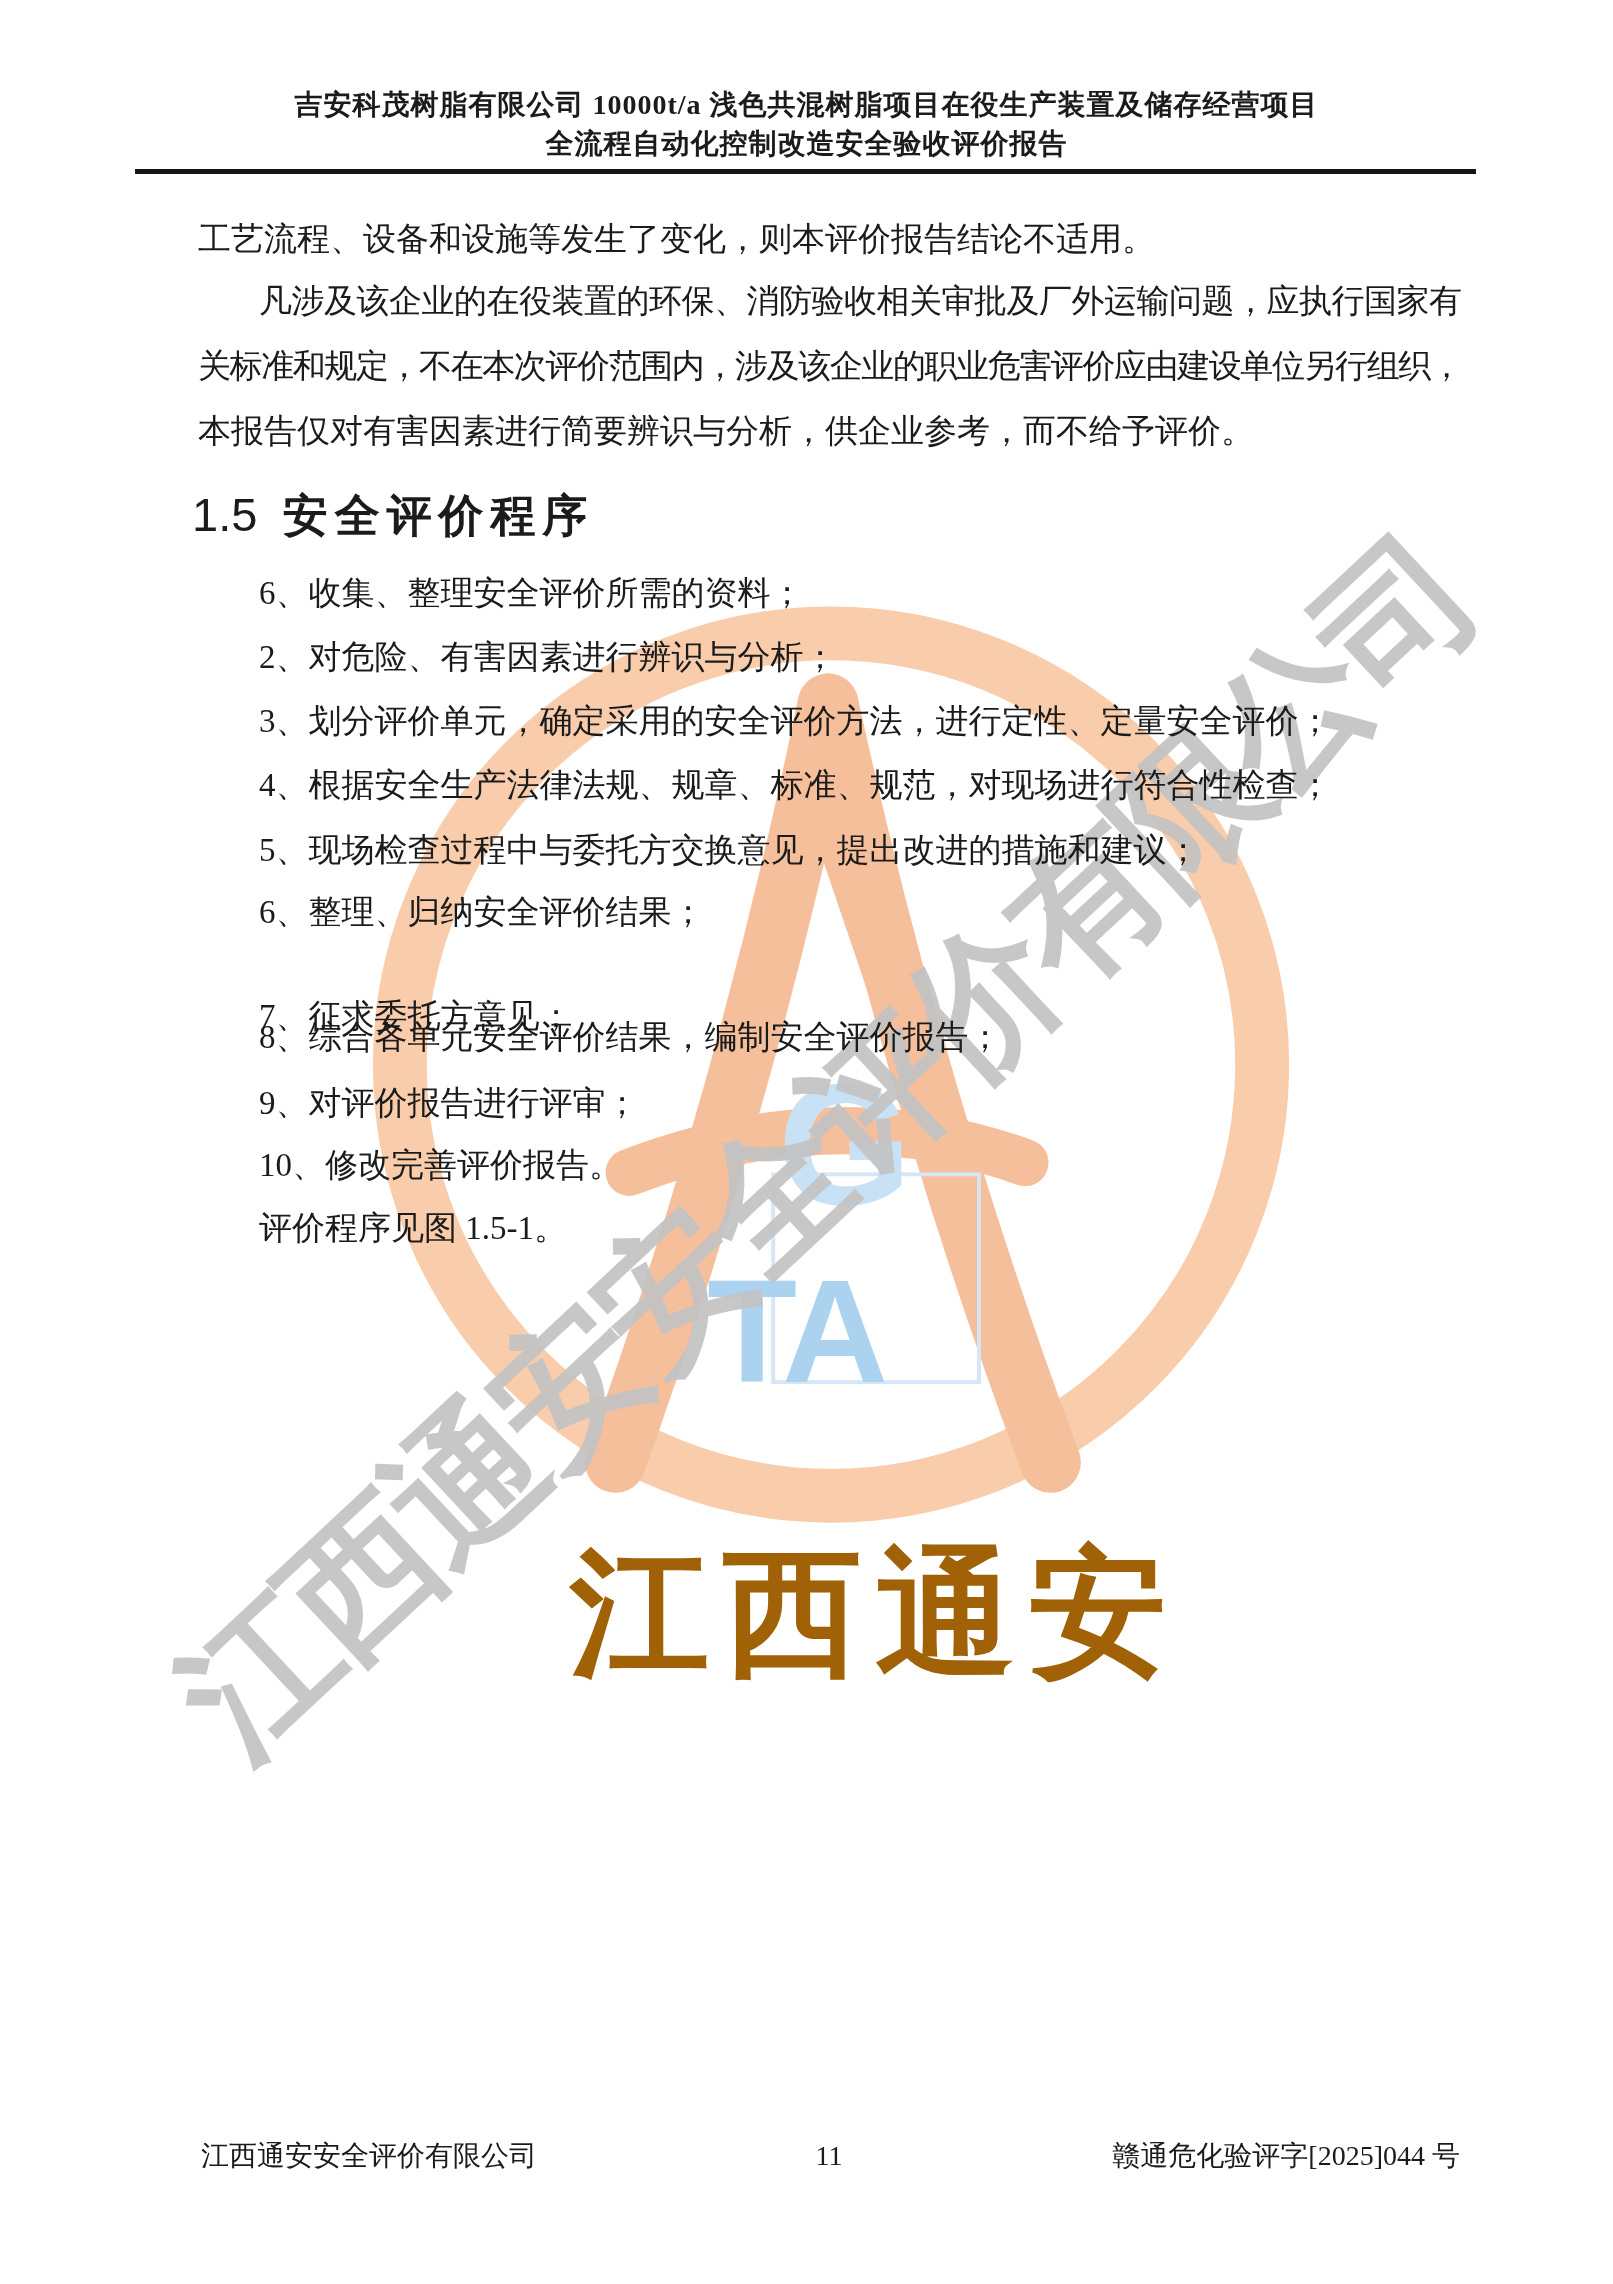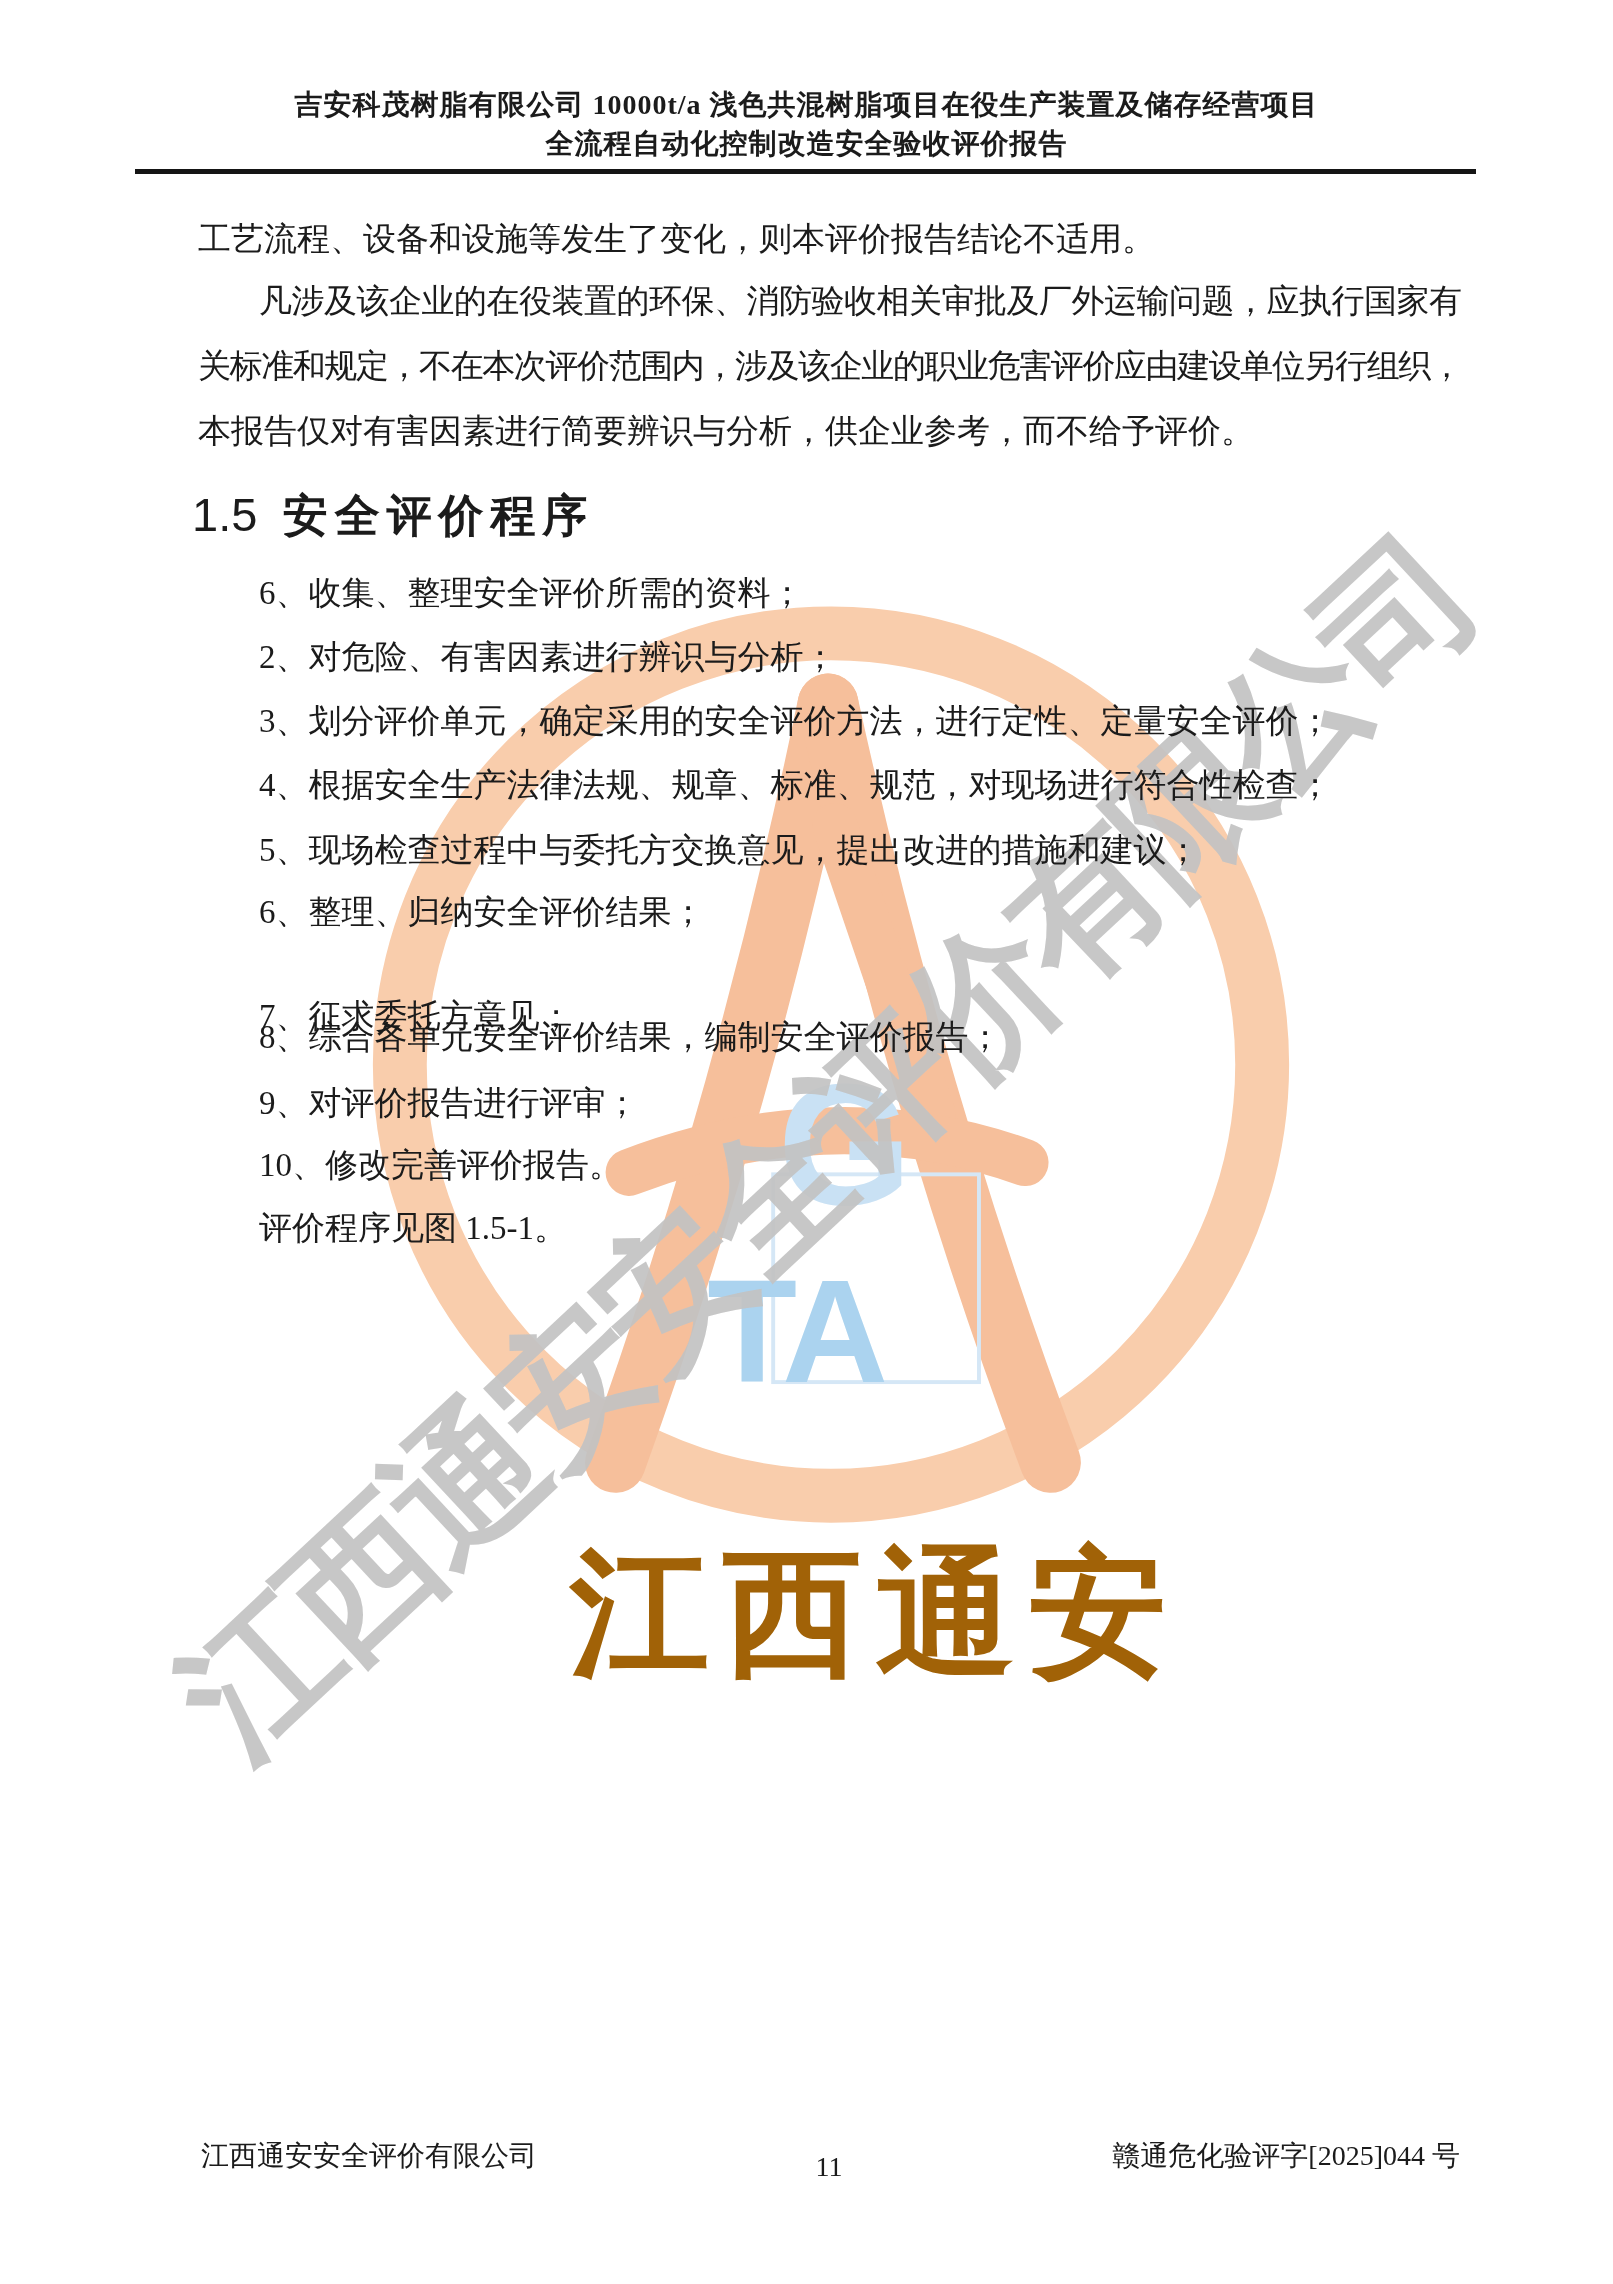--- a/index.html
+++ b/index.html
@@ -104,21 +104,21 @@
   .it8 { top: 1082px; } .it9 { top: 1144px; }
   .closing { top: 1207px; left: 259px; }
   .footer-left, .footer-center, .footer-right {
     position: absolute;
     top: 2137px;
     font-size: 28px;
     line-height: 37px;
     white-space: nowrap;
   }
   .footer-left { left: 201px; }
-  .footer-center { left: 198px; width: 1262px; text-align: center; margin-top: 11px; }
+  .footer-center { left: 198px; width: 1262px; text-align: center; }
   .footer-right { right: 153px; }
 </style>
 </head>
 <body>
 
 <div class="page">
 
   <div class="wm-layer">
     <svg class="wm-svg" width="1613" height="2285" viewBox="0 0 1646 2331">
       <circle cx="848" cy="1086" r="440" fill="none" stroke-width="55" stroke="#f9cdac"></circle>

